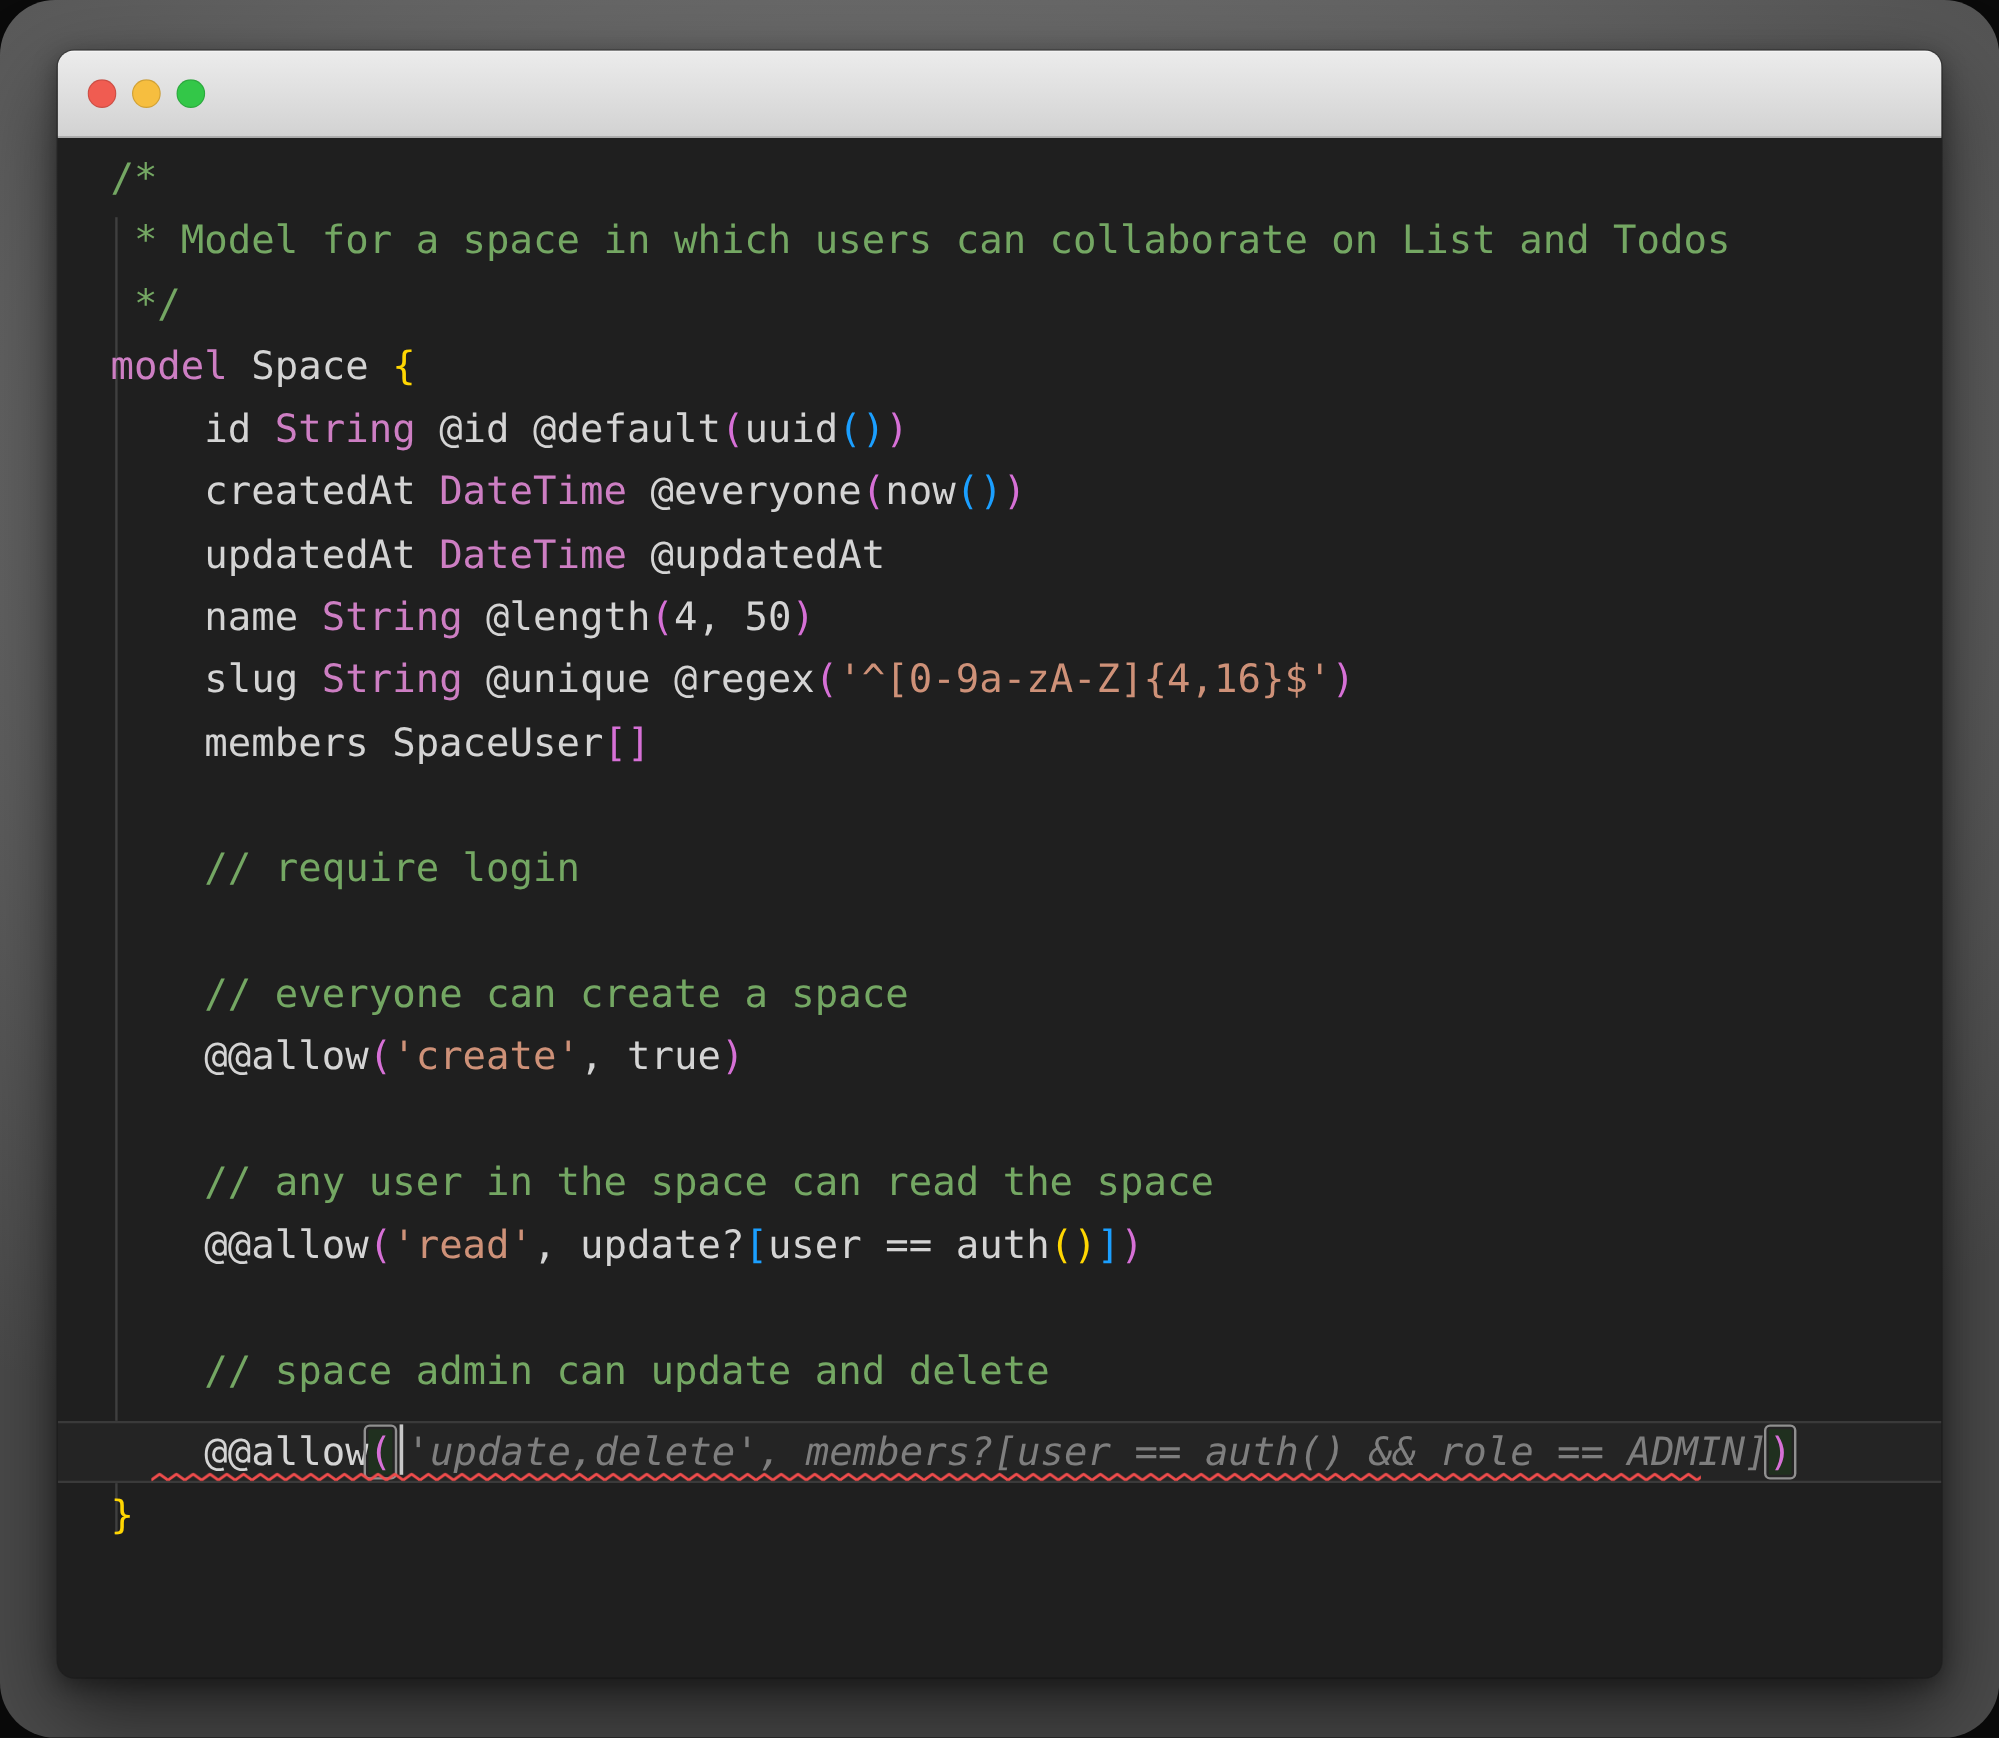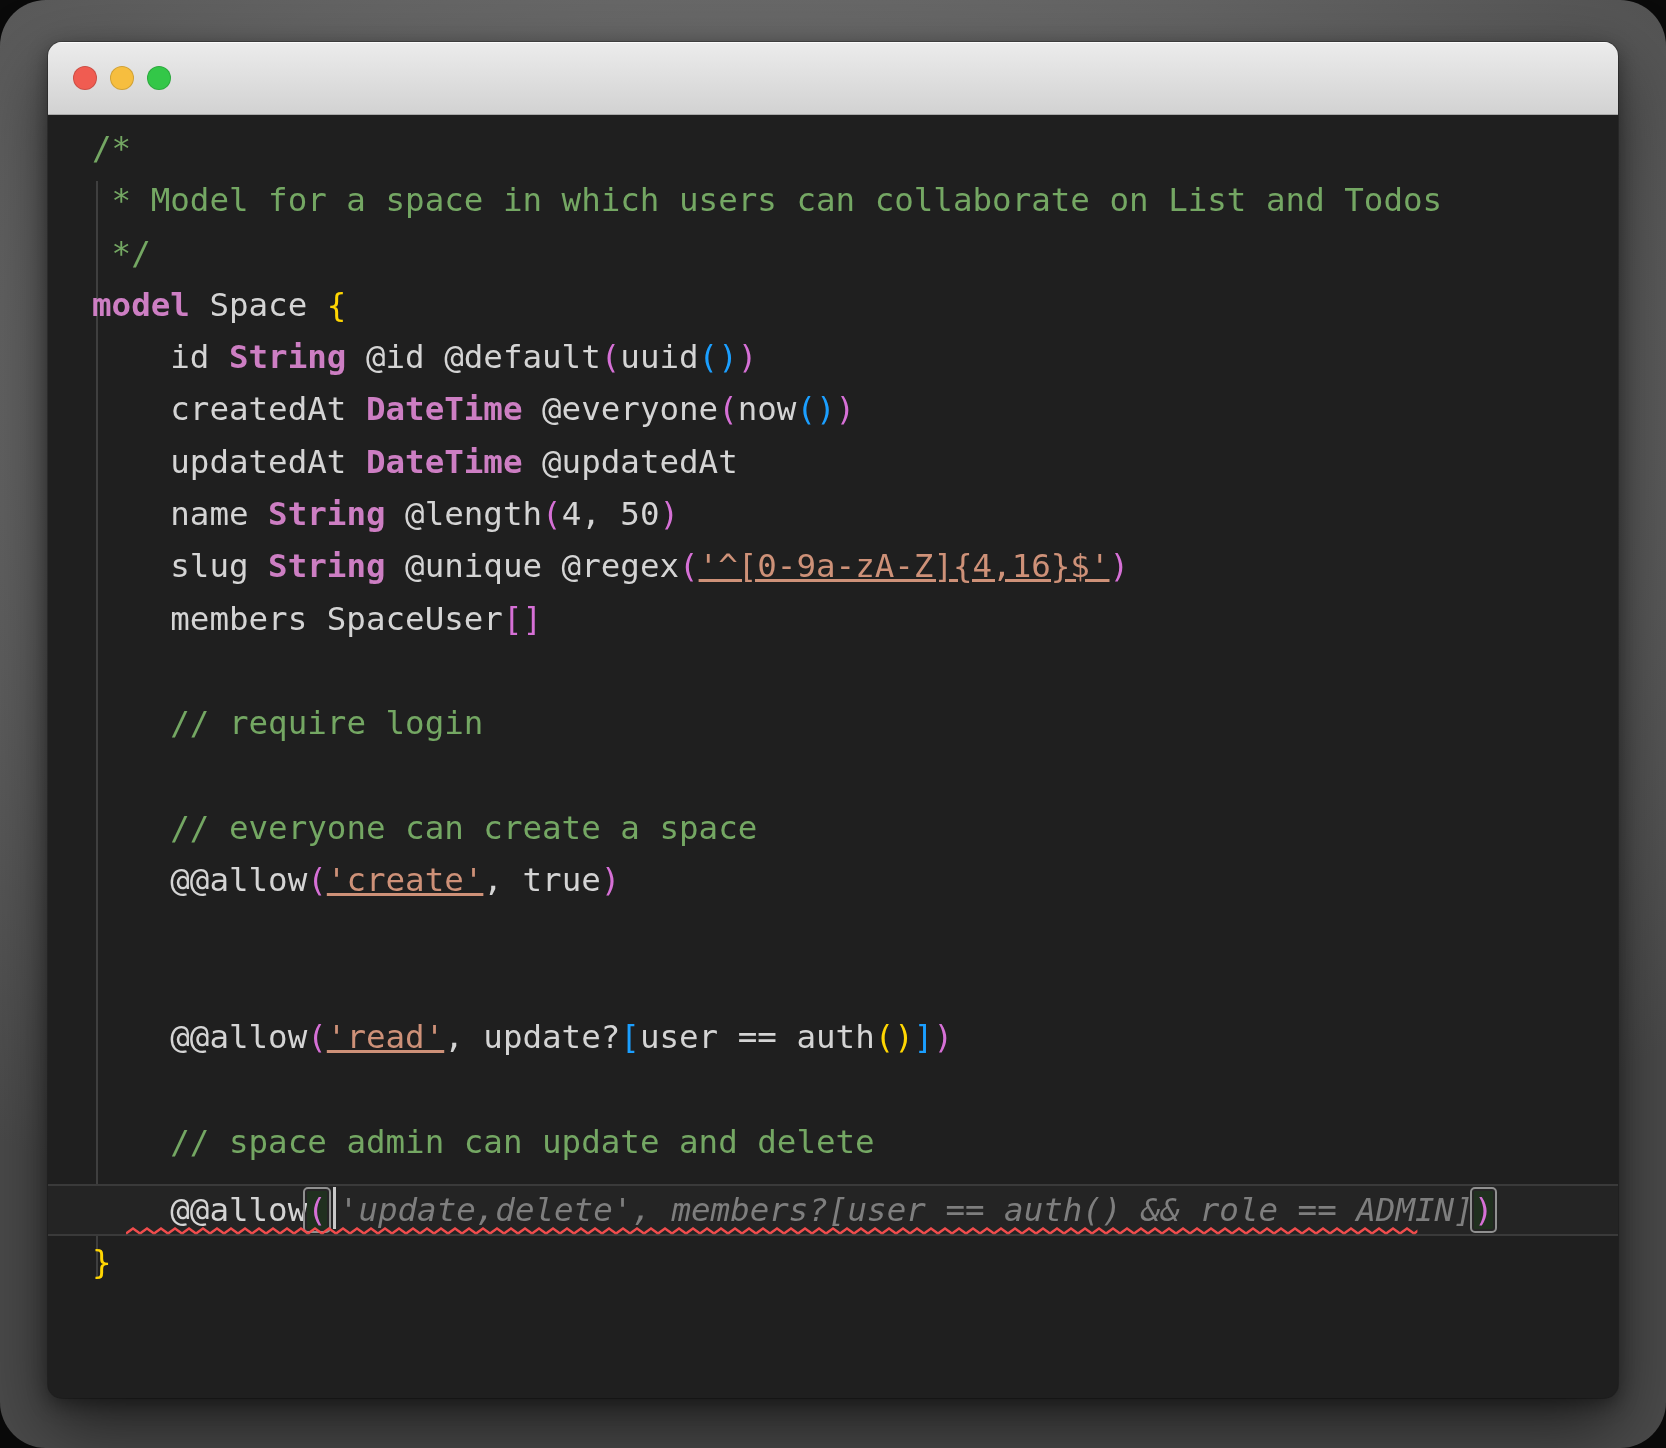--- a/index.html
+++ b/index.html
@@ -12,23 +12,23 @@
     border-bottom:1px solid #a9a9a9;display:flex;align-items:center;padding-left:25px;
     box-shadow:inset 0 1px 0 rgba(255,255,255,.8);}
   .tlight{width:24px;height:24px;border-radius:50%;margin-right:13px;border:1px solid rgba(0,0,0,.15);box-sizing:border-box;}
   .editor{position:absolute;top:73px;left:0;right:0;bottom:0;background:var(--editor-bg,#1f1f1f);
     font-family:"DejaVu Sans Mono","Liberation Mono",monospace;font-size:32.5px;line-height:52.3px;
     color:var(--tok-p,#d4d4d4);padding:7px 20px 0 44px;overflow:hidden;}
   .indent-guide{position:absolute;left:48px;top:66px;width:2px;height:1098px;background:var(--guide,#3f3f3f);}
   .line{position:relative;white-space:pre;min-height:52.3px;}
   .line span{white-space:pre;}
   .tok-p{color:var(--tok-p,#d4d4d4);text-align:center;}
-  .tok-k{color:var(--tok-k,#cd7ec3);font-weight:bold;}
+  .tok-k{color:var(--tok-k,#cd7ec3);}
   .tok-c{color:var(--tok-c,#74a763);}
-  .tok-s{color:var(--tok-s,#ce9178);text-decoration:underline;}
+  .tok-s{color:var(--tok-s,#ce9178);}
   .tok-y{color:var(--tok-y,#ffd602);}
   .tok-m{color:var(--tok-m,#d670d6);}
   .tok-u{color:var(--tok-u,#1b9fff);}
   .tok-g{color:var(--tok-g,#7e7e7e);font-style:italic;}
   .boxed{outline:2px solid var(--bracket-border,#909090);outline-offset:2px;
     background:var(--bracket-bg,#20301f);border-radius:1px;}
   .caret{display:inline-block;width:3px;height:42px;background:var(--caret,#c8c8c8);
     vertical-align:-8px;margin:0 3px 0 6px;}
   .current{background:var(--cl-bg,#242424);margin:16px -20px 0 -44px;padding:0 20px 0 44px;
     box-shadow:inset 0 2px 0 var(--cl-border,#3a3a3a),inset 0 -2px 0 var(--cl-border,#3a3a3a);}
@@ -57,21 +57,21 @@
           <div class="line"><span class="tok-p">    updatedAt </span><span class="tok-k">DateTime</span><span class="tok-p"> @updatedAt</span></div>
           <div class="line"><span class="tok-p">    name </span><span class="tok-k">String</span><span class="tok-p"> @length</span><span class="tok-m">(</span><span class="tok-p">4, 50</span><span class="tok-m">)</span></div>
           <div class="line"><span class="tok-p">    slug </span><span class="tok-k">String</span><span class="tok-p"> @unique @regex</span><span class="tok-m">(</span><span class="tok-s">'^[0-9a-zA-Z]{4,16}$'</span><span class="tok-m">)</span></div>
           <div class="line"><span class="tok-p">    members SpaceUser</span><span class="tok-m">[]</span></div>
           <div class="line"></div>
           <div class="line"><span class="tok-p">    </span><span class="tok-c">// require login</span></div>
           <div class="line"></div>
           <div class="line"><span class="tok-p">    </span><span class="tok-c">// everyone can create a space</span></div>
           <div class="line"><span class="tok-p">    @@allow</span><span class="tok-m">(</span><span class="tok-s">'create'</span><span class="tok-p">, true</span><span class="tok-m">)</span></div>
           <div class="line"></div>
-          <div class="line"><span class="tok-p">    </span></div>
+          <div class="line"><span class="tok-p">    </span><span class="tok-c">// any user in the space can read the space</span></div>
           <div class="line"><span class="tok-p">    @@allow</span><span class="tok-m">(</span><span class="tok-s">'read'</span><span class="tok-p">, update?</span><span class="tok-u">[</span><span class="tok-p">user == auth</span><span class="tok-y">()</span><span class="tok-u">]</span><span class="tok-m">)</span></div>
           <div class="line"></div>
           <div class="line"><span class="tok-p">    </span><span class="tok-c">// space admin can update and delete</span></div>
           <div class="line current"><span class="tok-p">    @@allow</span><span class="tok-m boxed">(</span><span class="caret"></span><span class="tok-g">'update,delete', members?[user == auth() &amp;&amp; role == ADMIN]</span><span class="tok-m boxed">)</span><svg class="squiggle" style="left: 4ch; width: 66ch;">
               <defs>
                 <pattern id="sq22" width="14" height="8" patternUnits="userSpaceOnUse">
                   <path d="M0 6.5 L7 1.5 L14 6.5" fill="none" stroke="#F14C4C" stroke-width="2.4"></path>
                 </pattern>
               </defs>
               <rect width="100%" height="8" fill="url(#sq22)"></rect>

